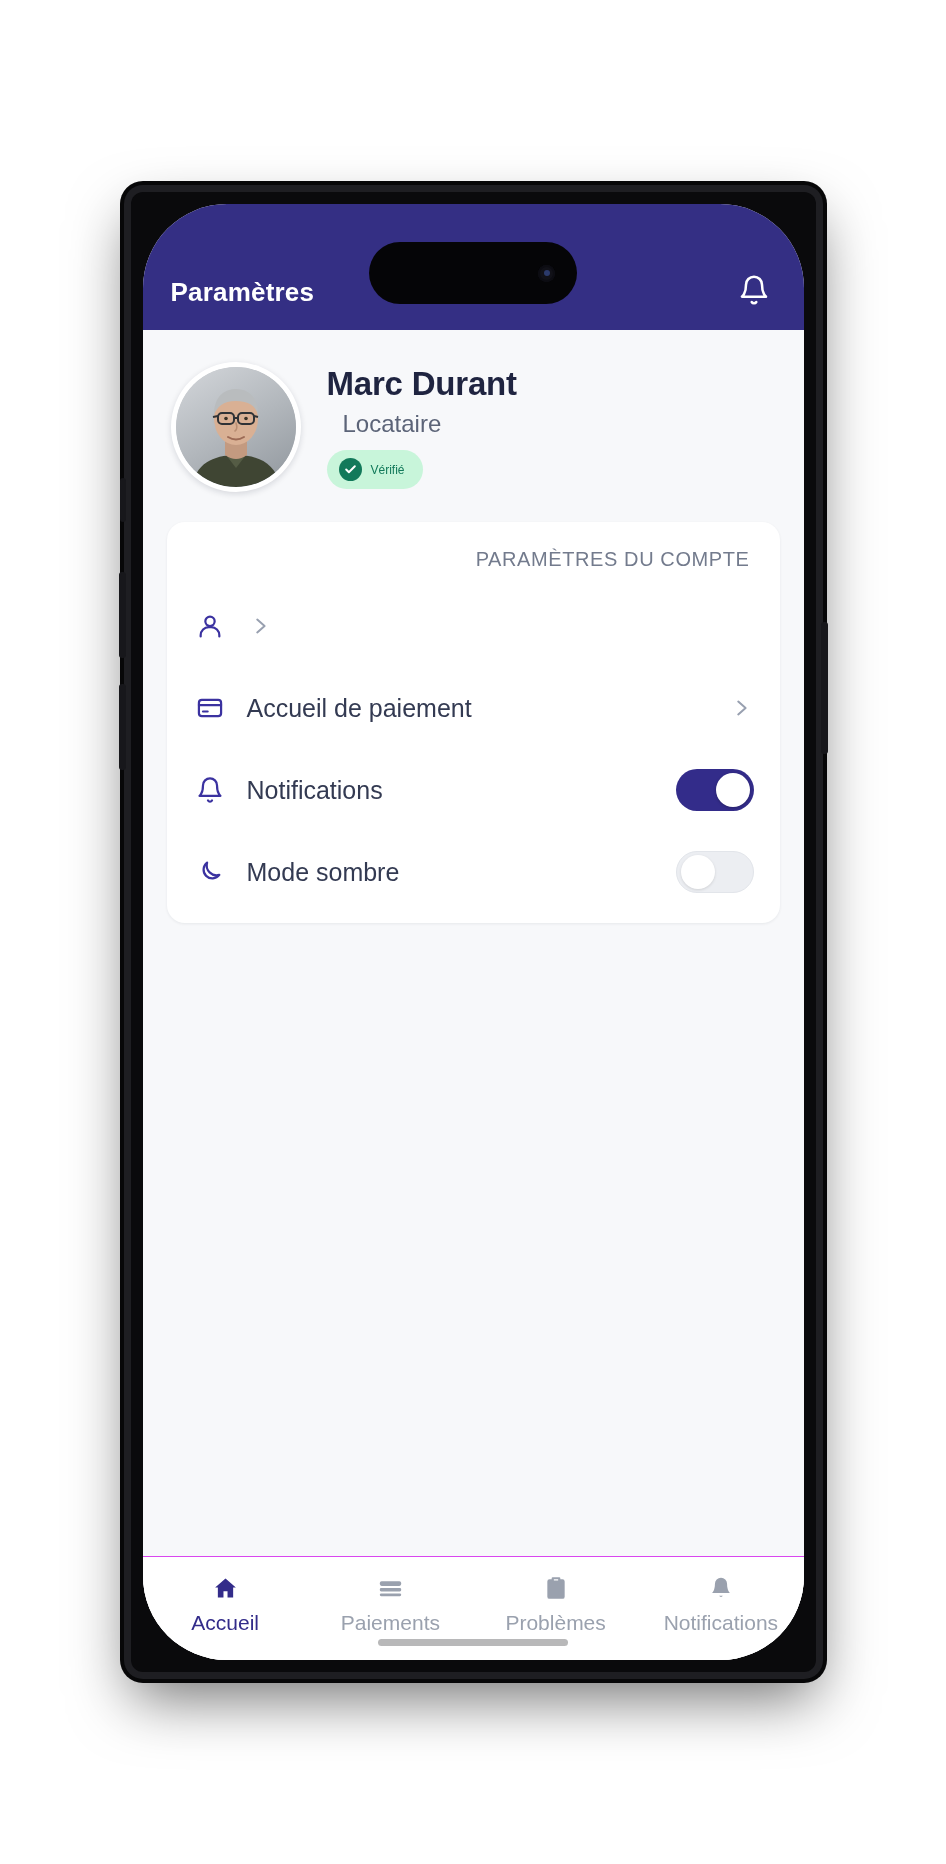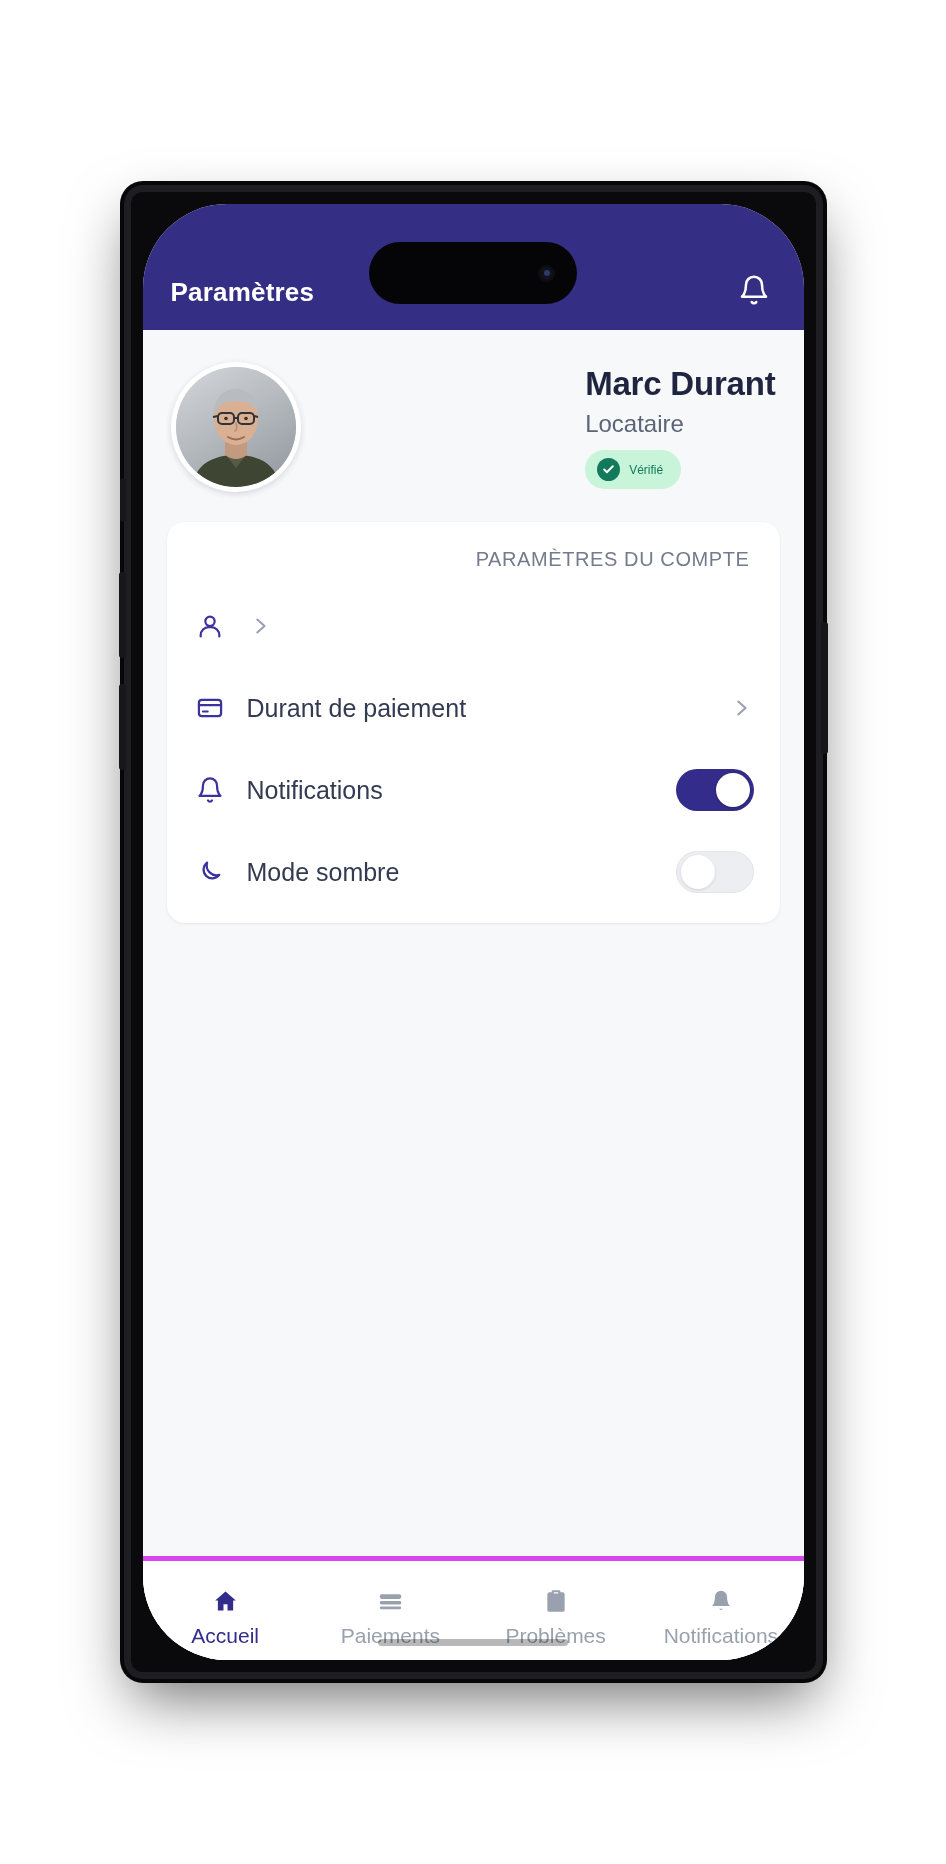--- a/index.html
+++ b/index.html
@@ -98,21 +98,20 @@
     overflow: hidden;
     display: flex; flex-direction: column;
   }
 
   
   .profile {
     display: flex;
     align-items: center;
     padding: 32px 28px 26px 28px;
     gap: 26px;
-    justify-content: space-between;
   }
   .avatar-ring {
     width: 130px; height: 130px;
     border-radius: 50%;
     background: #ffffff;
     padding: 5px;
     flex: 0 0 auto;
     box-shadow: 0 2px 6px rgba(15,23,42,0.14);
   }
   .avatar {
@@ -126,20 +125,21 @@
   .profile-text { display: flex; flex-direction: column; gap: 7px; }
   .profile-name {
     font-size: 33px;
     font-weight: bold;
     color: #1f2440;
     letter-spacing: -0.2px;
   }
   .profile-role {
     font-size: 24px;
     color: #5c6478;
+    margin-left: 16px;
   }
   .verified-badge {
     margin-top: 5px;
     align-self: flex-start;
     display: inline-flex;
     align-items: center;
     gap: 9px;
     background: #c8f5da;
     border-radius: 999px;
     padding: 8px 18px 8px 12px;
@@ -215,24 +215,24 @@
   .toggle.on .knob  { right: 4px; }
   .toggle.off .knob { left: 4px; top: 3px; box-shadow: 0 1px 3px rgba(0,0,0,0.12); }
 
   .spacer { flex: 1 1 auto; }
 
   
   .bottom-nav {
     flex: 0 0 auto;
     height: 104px;
     background: #ffffff;
-    border-top: 5px solid #d946ef;
+    border-top: 1px solid #d946ef;
     display: flex;
     align-items: flex-start;
-    padding-top: 25px;
+    padding-top: 16px;
   }
   .nav-item {
     flex: 1 1 0;
     display: flex;
     flex-direction: column;
     align-items: center;
     gap: 8px;
   }
   .nav-icon { height: 30px; display: flex; align-items: center; justify-content: center; }
   .nav-label { font-size: 21px; color: #9aa1ae; }
@@ -352,21 +352,21 @@
           </div>
 
           <div class="row">
             <span class="row-icon">
               <svg width="28" height="28" viewBox="0 0 24 24" fill="none" stroke="#3b32a0" stroke-width="1.9" stroke-linecap="round" stroke-linejoin="round">
                 <rect x="2.5" y="5" width="19" height="14" rx="2.5"></rect>
                 <path d="M2.5 9.5 h19"></path>
                 <path d="M6 15 h4"></path>
               </svg>
             </span>
-            <span class="row-label">Durant de paiement</span>
+            <span class="row-label">Accueil de paiement</span>
             <span class="chevron">
               <svg width="22" height="22" viewBox="0 0 24 24" fill="none" stroke="#98a0b0" stroke-width="2.2" stroke-linecap="round" stroke-linejoin="round">
                 <path d="M9 5 L17 12 L9 19"></path>
               </svg>
             </span>
           </div>
 
           <div class="row">
             <span class="row-icon">
               <svg width="28" height="28" viewBox="0 0 24 24" fill="none" stroke="#3b32a0" stroke-width="1.9" stroke-linecap="round" stroke-linejoin="round">

